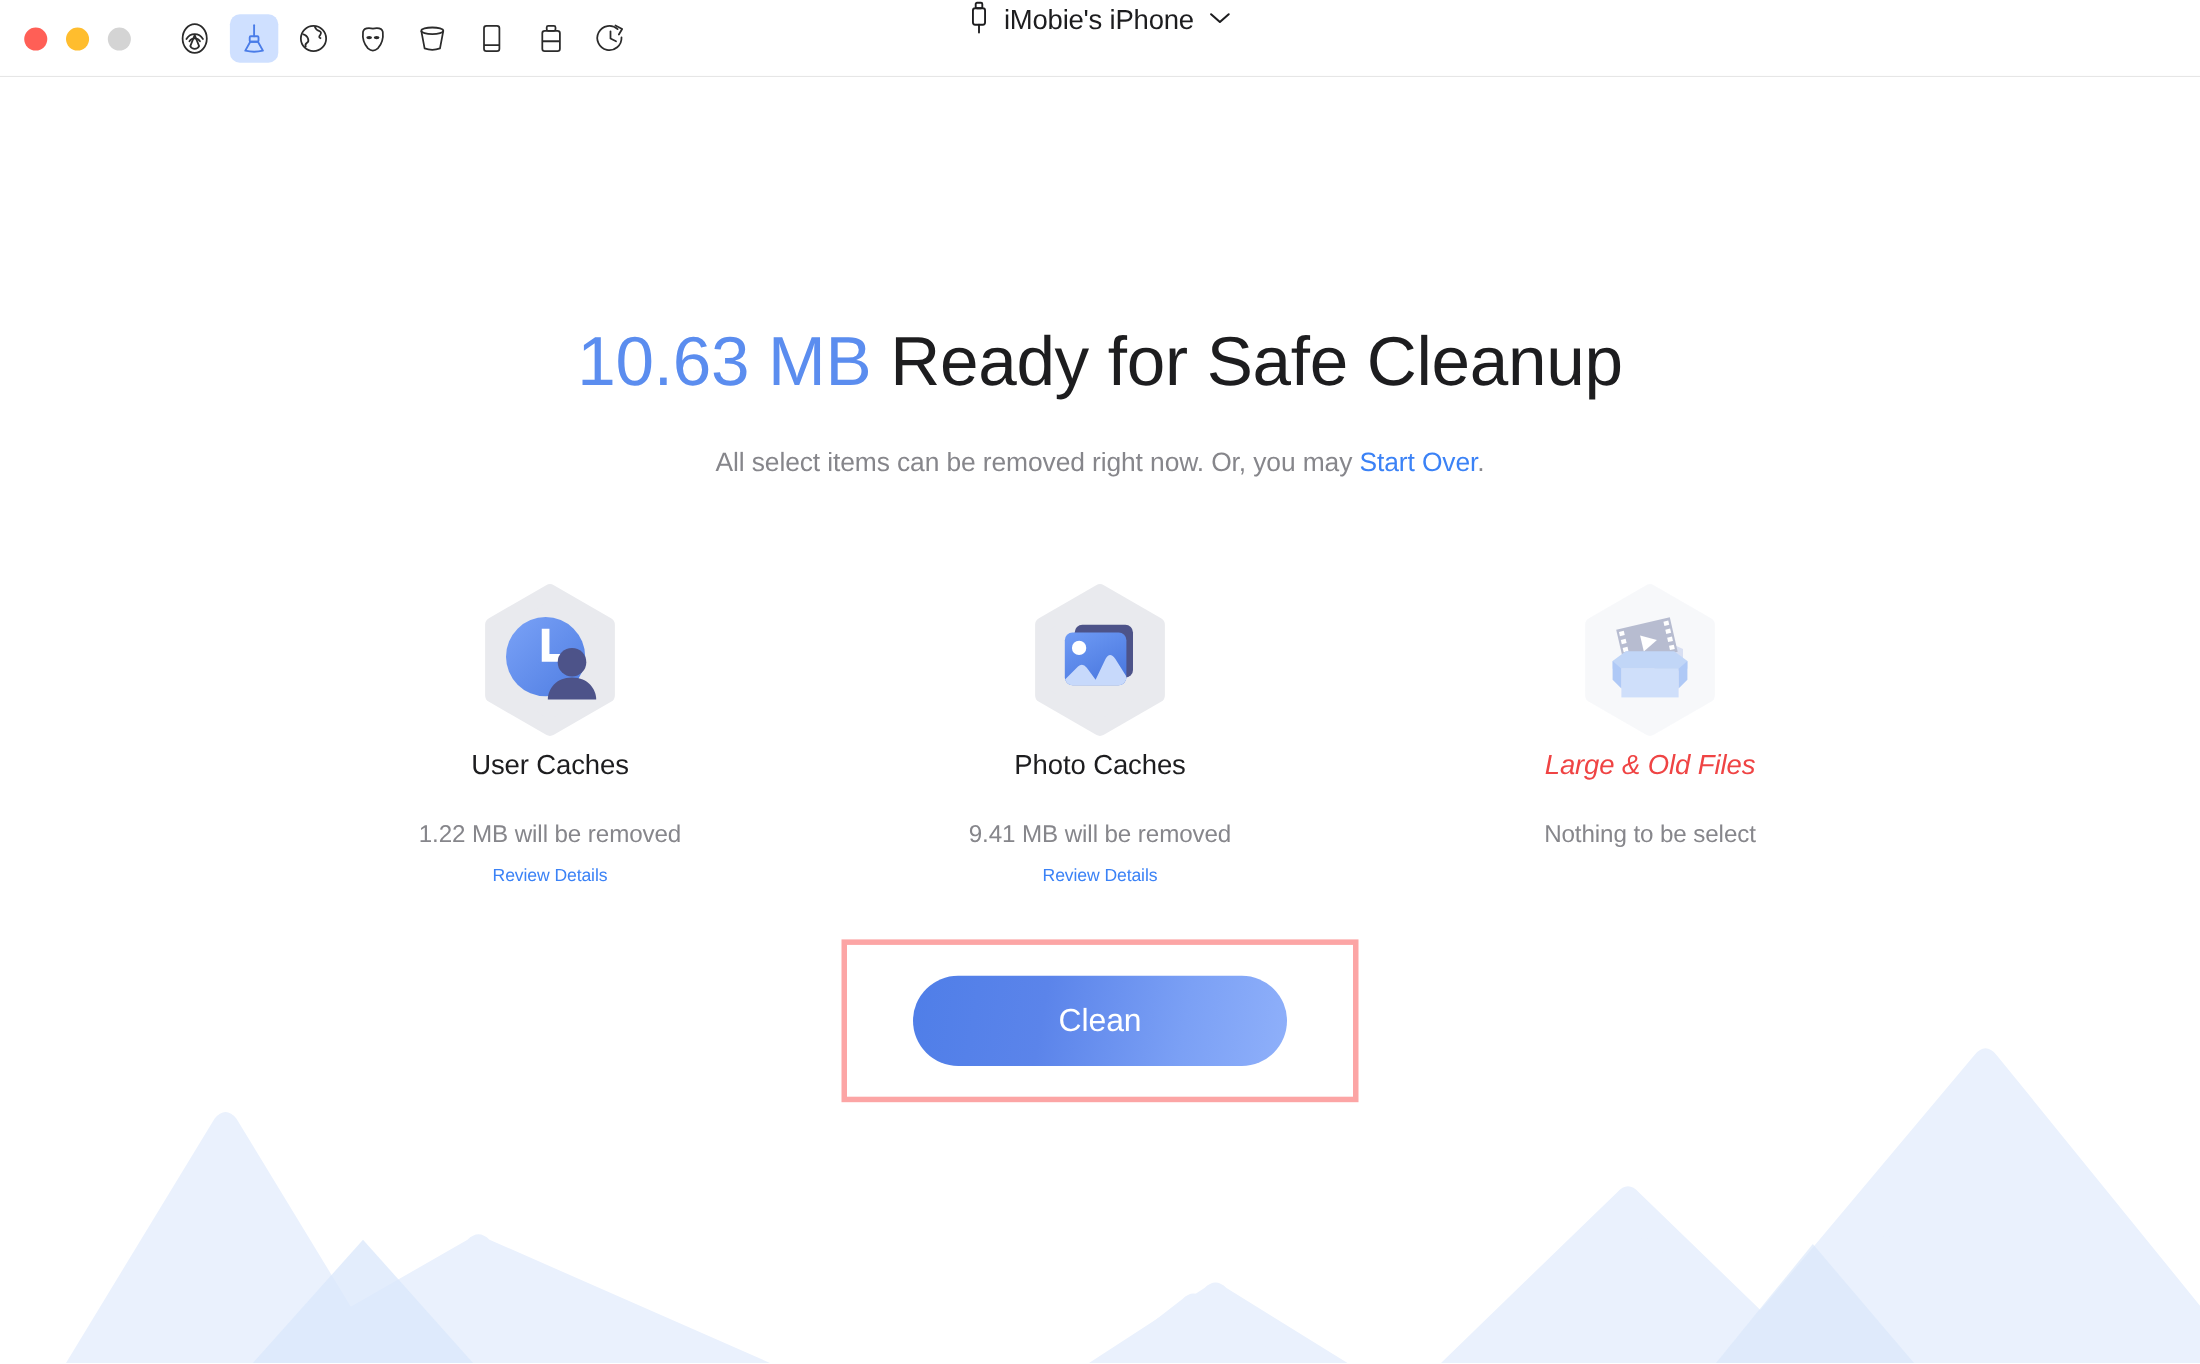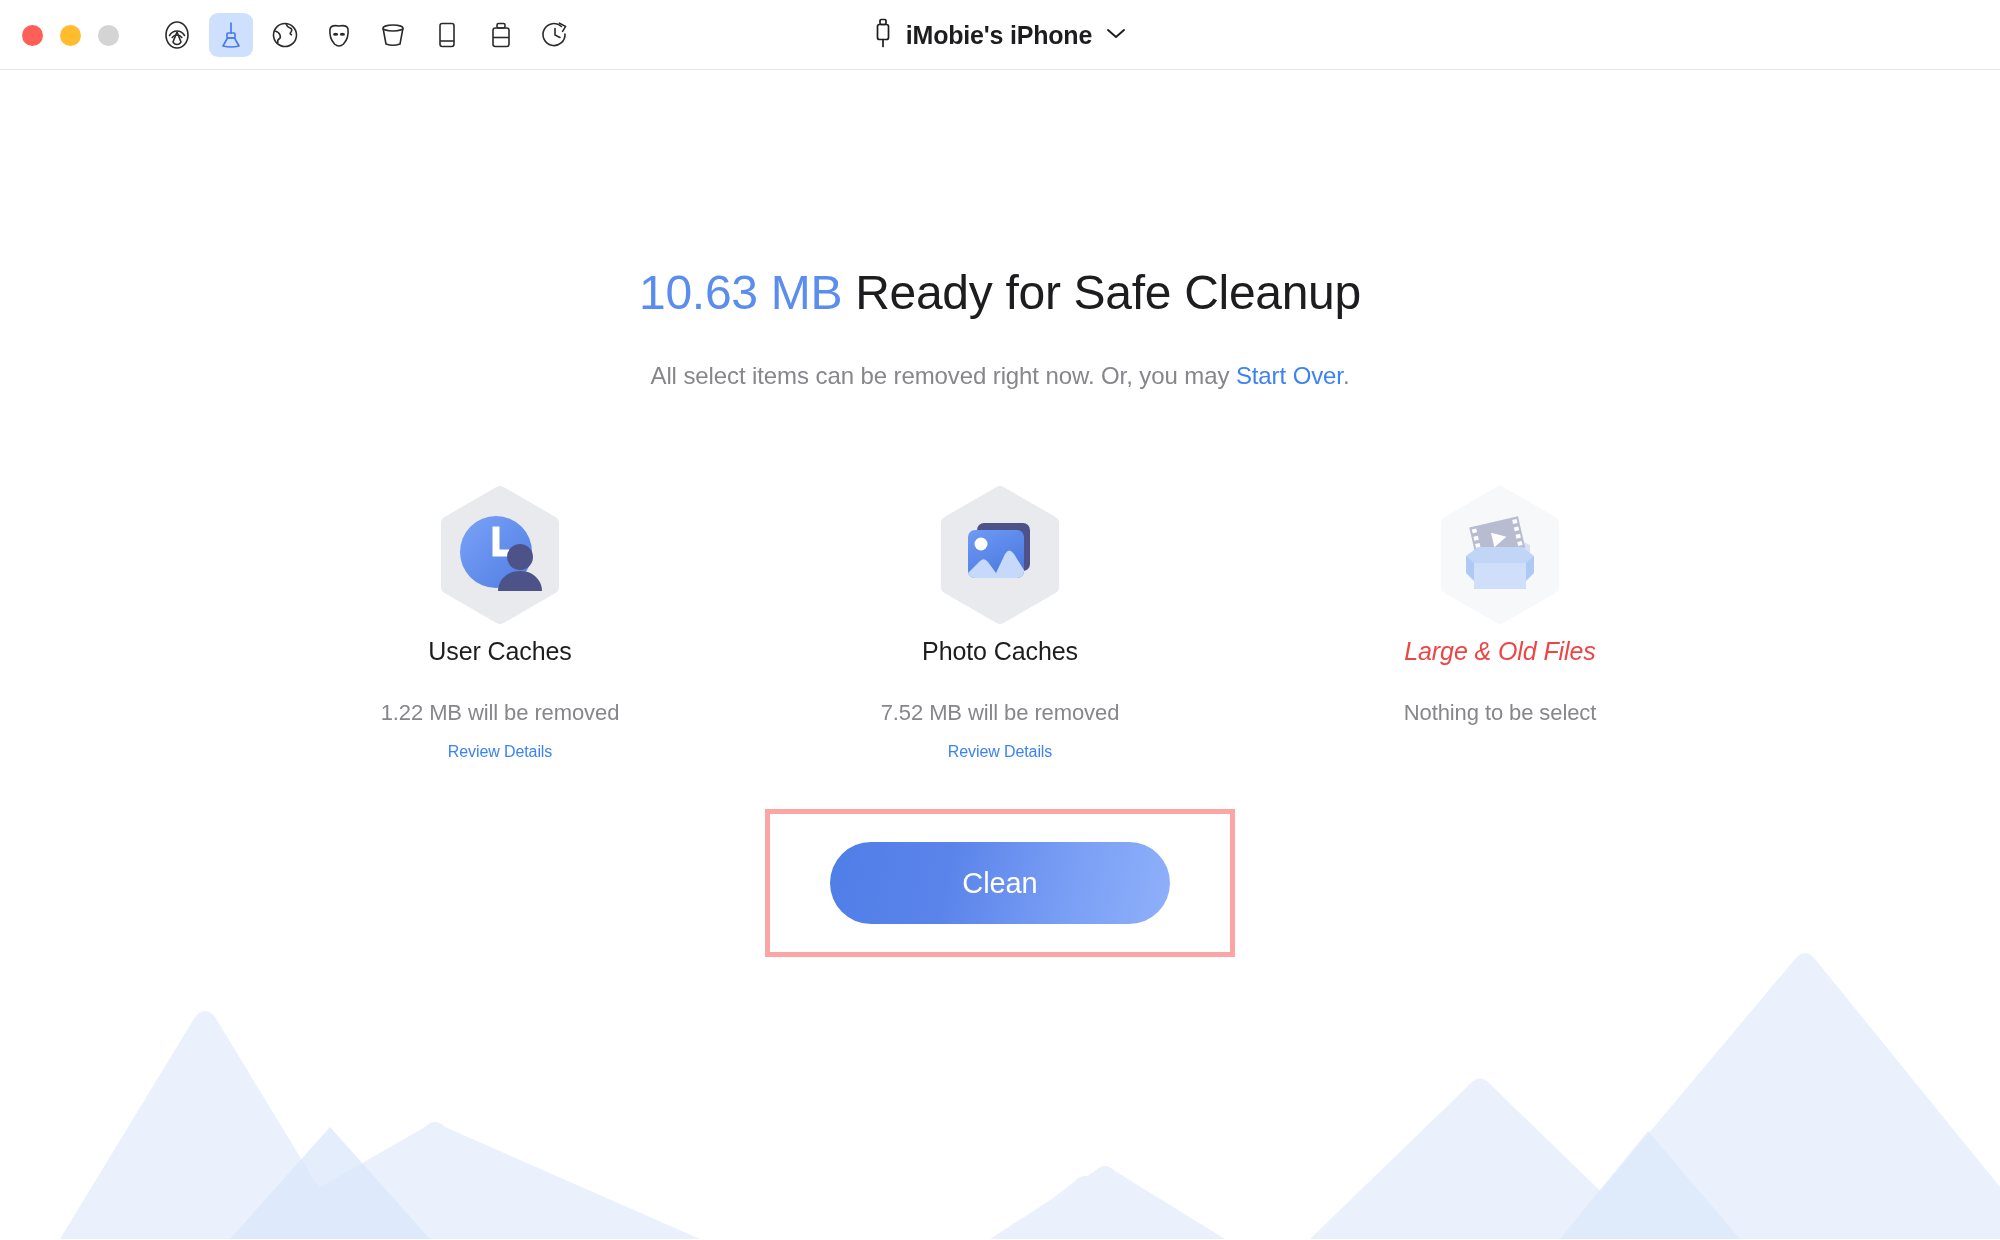--- a/index.html
+++ b/index.html
@@ -42,24 +42,23 @@
     display: flex; align-items: center; justify-content: center;
     background: transparent;
     cursor: default;
   }
   .tbtn.active { background: #cfe0ff; }
   .tbtn svg { display: block; }
 
   .device {
     position: absolute;
     left: 0; right: 0; top: 0; height: 70px;
-    display: flex; align-items: center; justify-content: center;
+    display: flex; align-items: flex-start; justify-content: center;
     gap: 13px;
     pointer-events: none;
-    font-weight: bold;
   }
   .device-inner {
     display: flex; align-items: center; gap: 13px;
     pointer-events: auto;
   }
   .device-name {
     font-size: 25px;
     color: #1d1d1f;
     letter-spacing: -0.2px;
   }
@@ -81,25 +80,26 @@
 
   .content {
     position: relative;
     z-index: 2;
     width: 2000px;
     padding-top: 195px;
     text-align: center;
   }
 
   .headline {
-    font-size: 48px;
+    font-size: 63px;
     font-weight: 400;
     color: #1d1d1f;
     letter-spacing: -0.3px;
     line-height: 1.15;
+    margin-top: 28px;
   }
   .headline .size { color: #5b8def; }
 
   .subline {
     margin-top: 42px;
     font-size: 24px;
     color: #86868b;
     letter-spacing: -0.1px;
   }
   .subline a {
@@ -370,21 +370,21 @@
             </defs>
             <rect x="47" y="38" width="53" height="48" rx="7" fill="#4d5389"></rect>
             <rect x="38" y="45" width="56" height="48" rx="7" fill="url(#pcg)"></rect>
             <g clip-path="url(#pcclip2)">
               <circle cx="51" cy="59" r="6.5" fill="#ffffff"></circle>
               <path d="M33 93 L50 76 Q54 72 58 77 L66 88 L75 69 Q79 62 84 69 L99 93 Z" fill="#c7d9fb"></path>
             </g>
           </svg>
         </div>
         <div class="card-title">Photo Caches</div>
-        <div class="card-sub">7.52 MB will be removed</div>
+        <div class="card-sub">9.41 MB will be removed</div>
         <a href="#" class="card-link">Review Details</a>
       </div>
 
       <div class="card dim">
         <div class="card-icon">
           <svg width="140" height="140" viewBox="0 0 140 140" fill="none">
             <path d="M70 8 L122 38 L122 102 L70 132 L18 102 L18 38 Z" fill="#f1f3f7" stroke="#f1f3f7" stroke-width="14" stroke-linejoin="round"></path>
             <polygon points="78,50 100,60 100,80 74,78" fill="#b9c6e8"></polygon>
             <g transform="rotate(-13 70 60)">
               <rect x="44" y="36" width="50" height="32" fill="#7e87ab"></rect>

